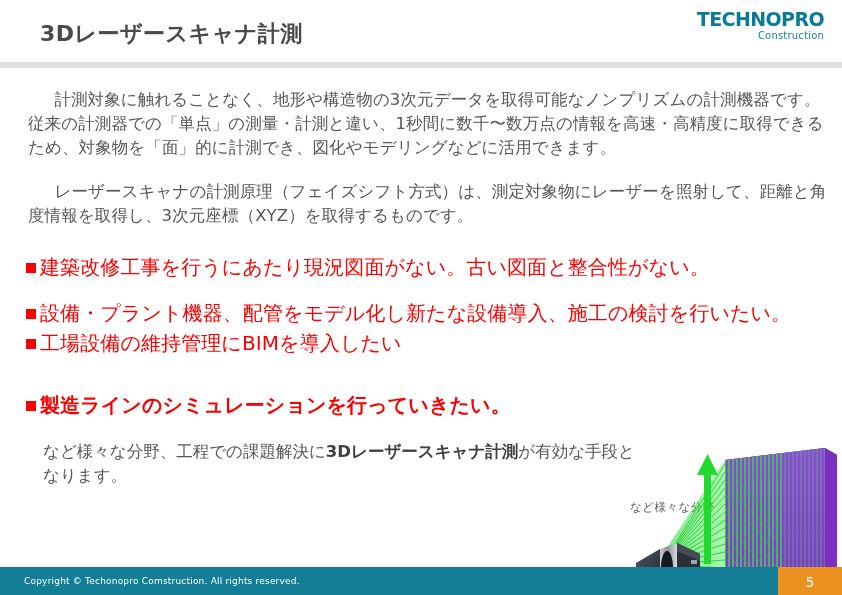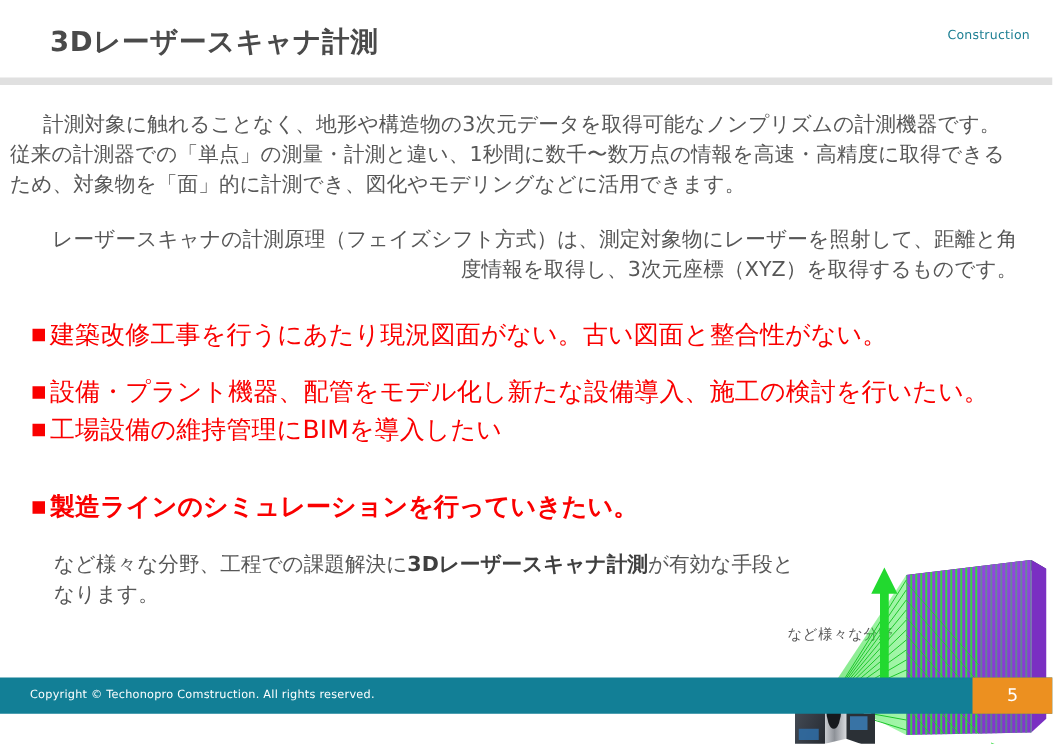--- a/index.html
+++ b/index.html
@@ -53,21 +53,21 @@
     font-weight: bold;
     color: #0a7b96;
     letter-spacing: -0.6px;
     font-family: "DejaVu Sans", "Liberation Sans", sans-serif;
     display: block;
   }
   .logo-sub {
     font-size: 10px;
     color: #1d7f93;
     display: block;
-    margin-top: 14px;
+    margin-top: 2px;
     letter-spacing: 0.2px;
   }
   .header-rule {
     position: absolute;
     left: 0;
     top: 62px;
     width: 842px;
     height: 6px;
     background: #e0e0e0;
   }
@@ -76,31 +76,31 @@
   .body-area {
     position: absolute;
     left: 0;
     top: 76px;
     width: 842px;
     height: 480px;
   }
 
   .para {
     position: absolute;
-    left: 8px;
+    left: 28px;
     width: 806px;
     font-size: 16.5px;
     color: #575757;
     line-height: 1.45;
     letter-spacing: 0.1px;
   }
   .para .indent { display: inline-block; width: 1.6em; }
 
   #para-1 { top: 12px; }
-  #para-2 { top: 104px; text-align: right; }
+  #para-2 { top: 104px; }
 
   .bullet-list {
     position: absolute;
     left: 0; top: 0;
     width: 842px;
   }
   .bullet-row {
     position: absolute;
     left: 26px;
     display: flex;
@@ -153,21 +153,21 @@
     color: #5a5a5a;
     white-space: nowrap;
     letter-spacing: 0.5px;
   }
   .illo-svg { position: absolute; left: 0; top: 0; }
 
   
   .footer {
     position: absolute;
     left: 0;
-    top: 542px;
+    top: 567px;
     width: 842px;
     height: 29px;
     text-align: center;
   }
   .footer-bar {
     position: absolute;
     left: 0; top: 0;
     width: 842px;
     height: 29px;
     background: #127f96;
@@ -196,20 +196,21 @@
   }
 </style>
 </head>
 <body>
 
 <div class="slide">
 
   <div class="header">
     <div class="slide-title">3Dレーザースキャナ計測</div>
     <div class="logo">
+      <span class="logo-main">TECHNOPRO</span>
       <span class="logo-sub">Construction</span>
     </div>
   </div>
   <div class="header-rule"></div>
 
   <div class="body-area">
 
     <div class="para" id="para-1"><span class="indent"></span><span>計測対象に触れることなく、地形や構造物の3次元データを取得可能なノンプリズムの計測機器です。従来の計測器での「単点」の測量・計測と違い、1秒間に数千〜数万点の情報を高速・高精度に取得できるため、対象物を「面」的に計測でき、図化やモデリングなどに活用できます。</span></div>
 
     <div class="para" id="para-2"><span class="indent"></span><span>レーザースキャナの計測原理（フェイズシフト方式）は、測定対象物にレーザーを照射して、距離と角度情報を取得し、3次元座標（XYZ）を取得するものです。</span></div>

